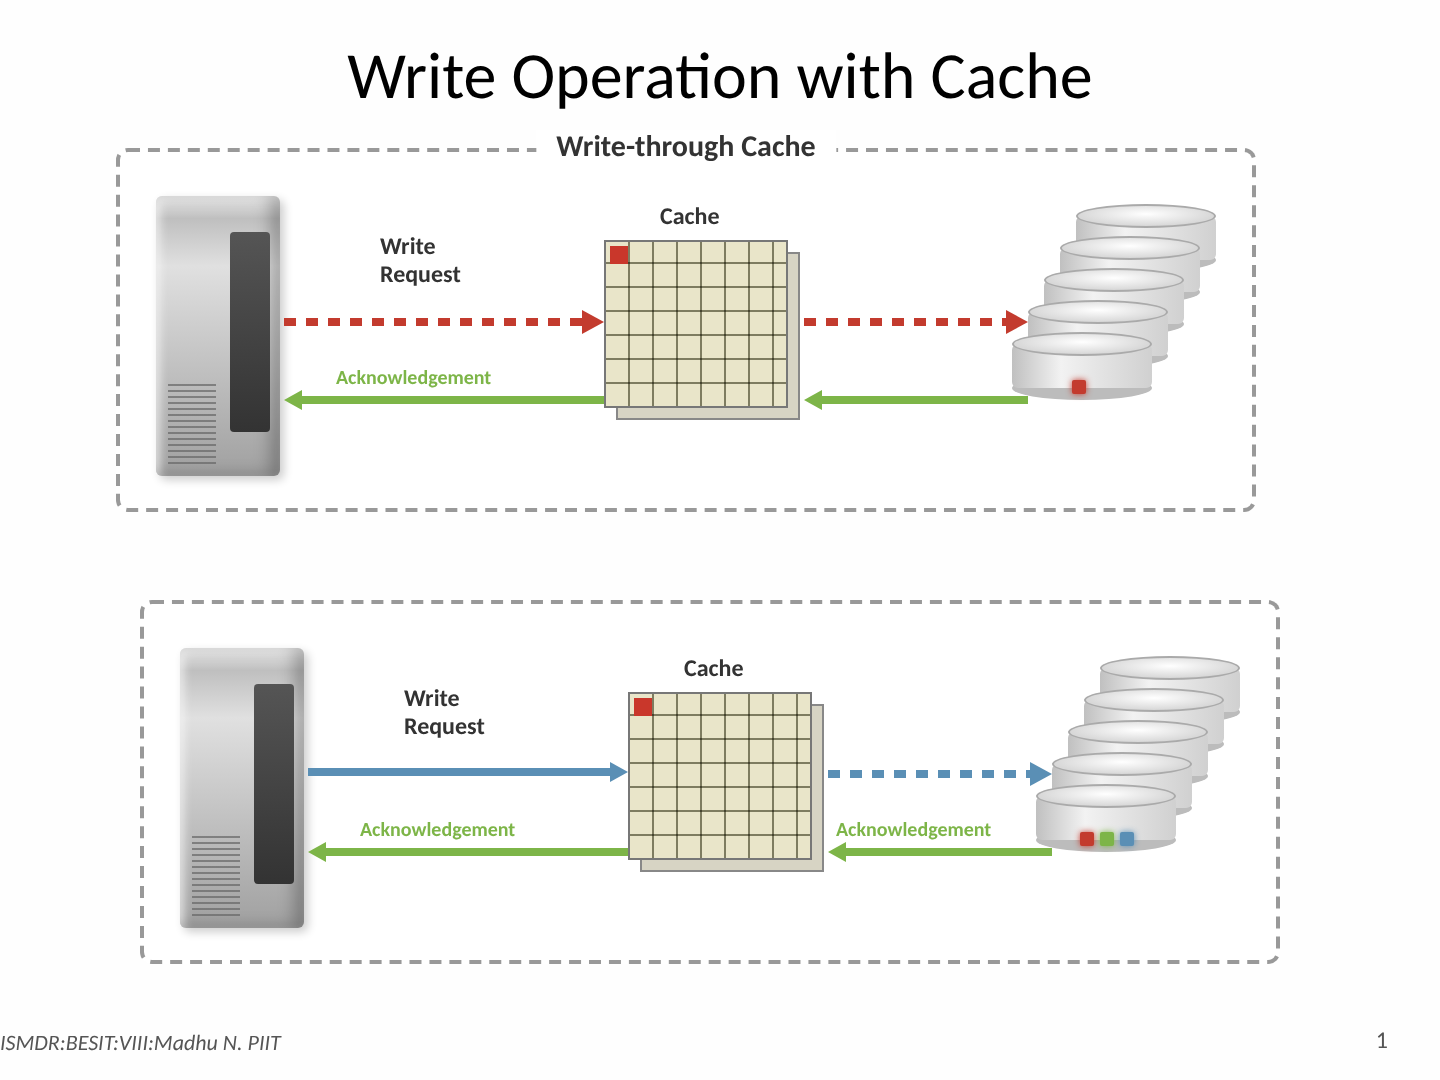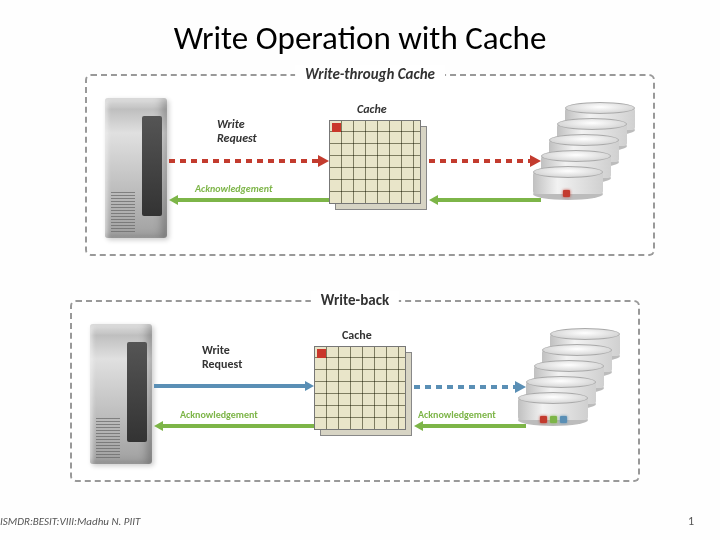--- a/index.html
+++ b/index.html
@@ -202,21 +202,21 @@
     right: 26px;
     font-size: 12px;
     color: #555;
   }
 </style>
 </head>
 <body>
 
 <div class="title">Write Operation with Cache</div>
 
-<div class="panel" style="left:85px; top:74px; width:570px; height:182px;font-style:italic;">
+<div class="panel" style="left:58px; top:74px; width:570px; height:182px;">
   <div class="panel-title">Write-through Cache</div>
 
   <div class="tower" style="left:18px; top:22px;">
     <div class="tower-body"></div>
       <div class="tower-vents"></div>
       <div class="tower-face"></div>
   </div>
 
   <div class="disk-stack" style="right:12px; top:22px;">
     <div class="disk" style="left:34px; top:4px;">
@@ -258,21 +258,20 @@
 Request</div>
   <div class="arrow-dashed" style="--c:#c33b2e; left:82px; top:80px; width:160px;"></div>
   <div class="arrow-dashed" style="--c:#c33b2e; left:342px; top:80px; width:112px;"></div>
 
   <div class="ack-label" style="left:108px; top:106px;">Acknowledgement</div>
   <div class="arrow-solid rev" style="--c:#7db548; left:82px; top:120px; width:160px;"></div>
   <div class="arrow-solid rev" style="--c:#7db548; left:342px; top:120px; width:112px;"></div>
 </div>
 
 <div class="panel" style="left:70px; top:300px; width:570px; height:182px;">
-  <div class="panel-title">Write-back</div>
 
   <div class="tower" style="left:18px; top:22px;">
     <div class="tower-body"></div>
       <div class="tower-vents"></div>
       <div class="tower-face"></div>
   </div>
 
   <div class="disk-stack" style="right:12px; top:22px;">
     <div class="disk" style="left:34px; top:4px;">
         <div class="disk-bot"></div>

